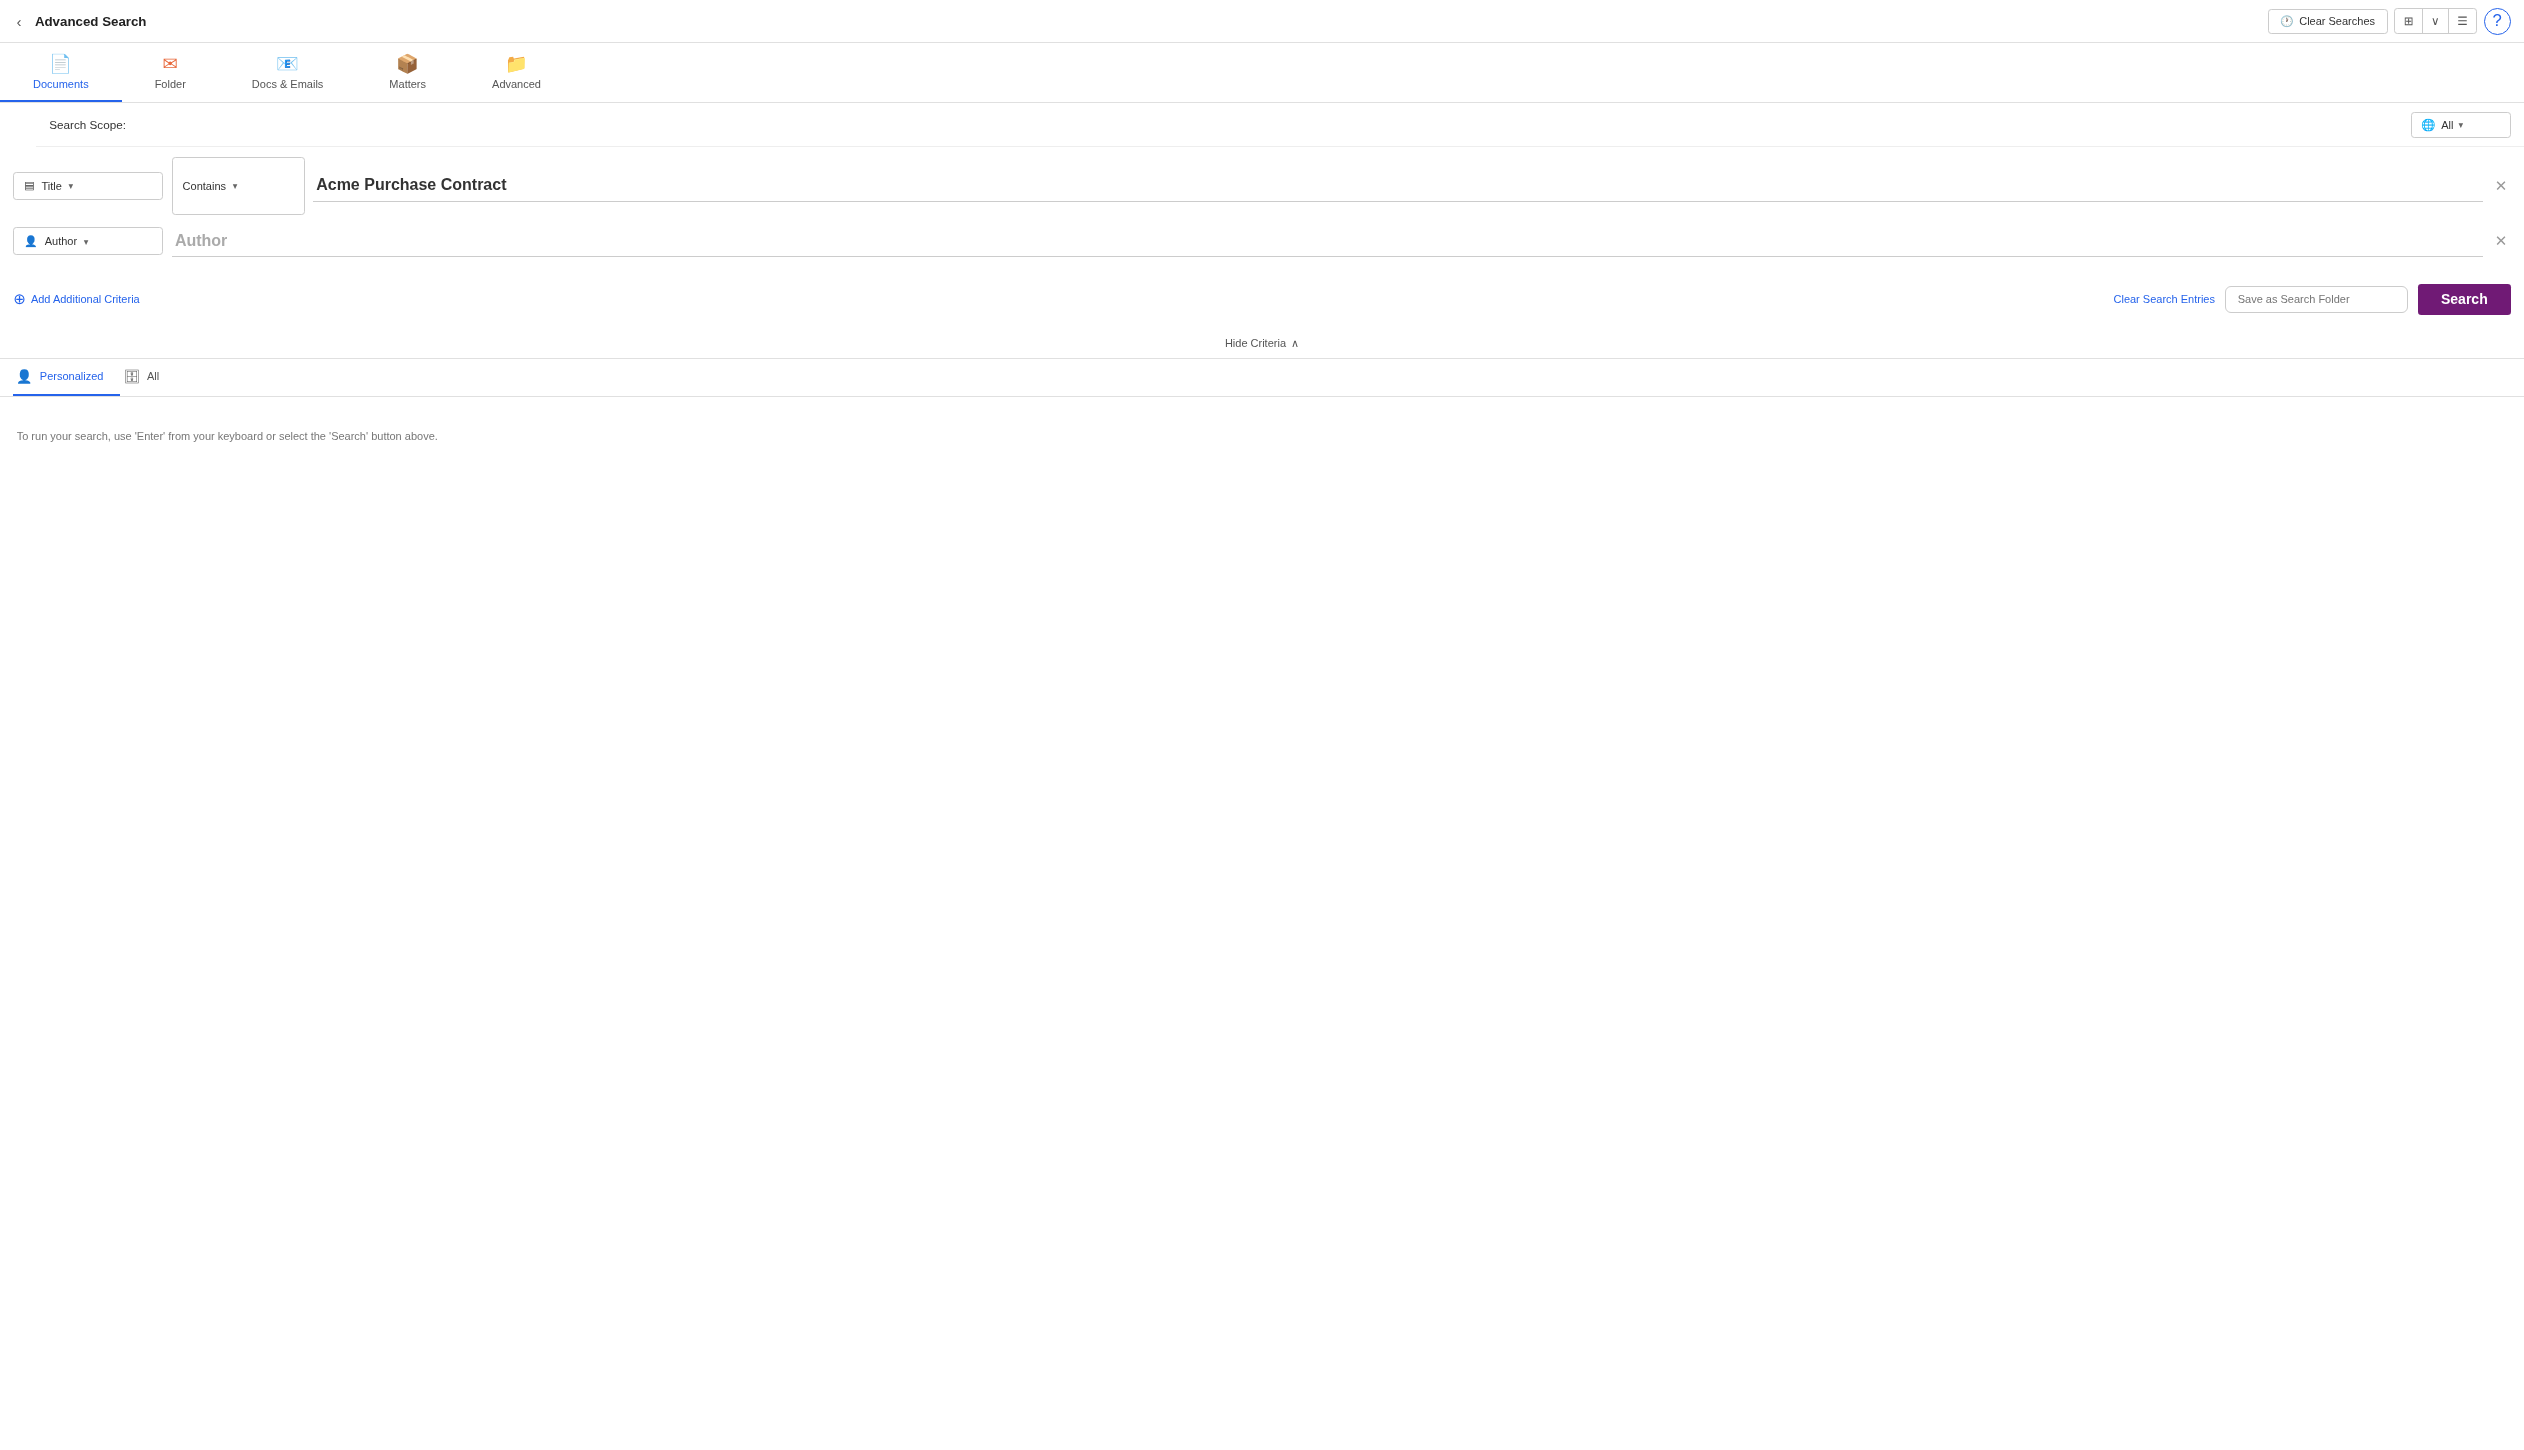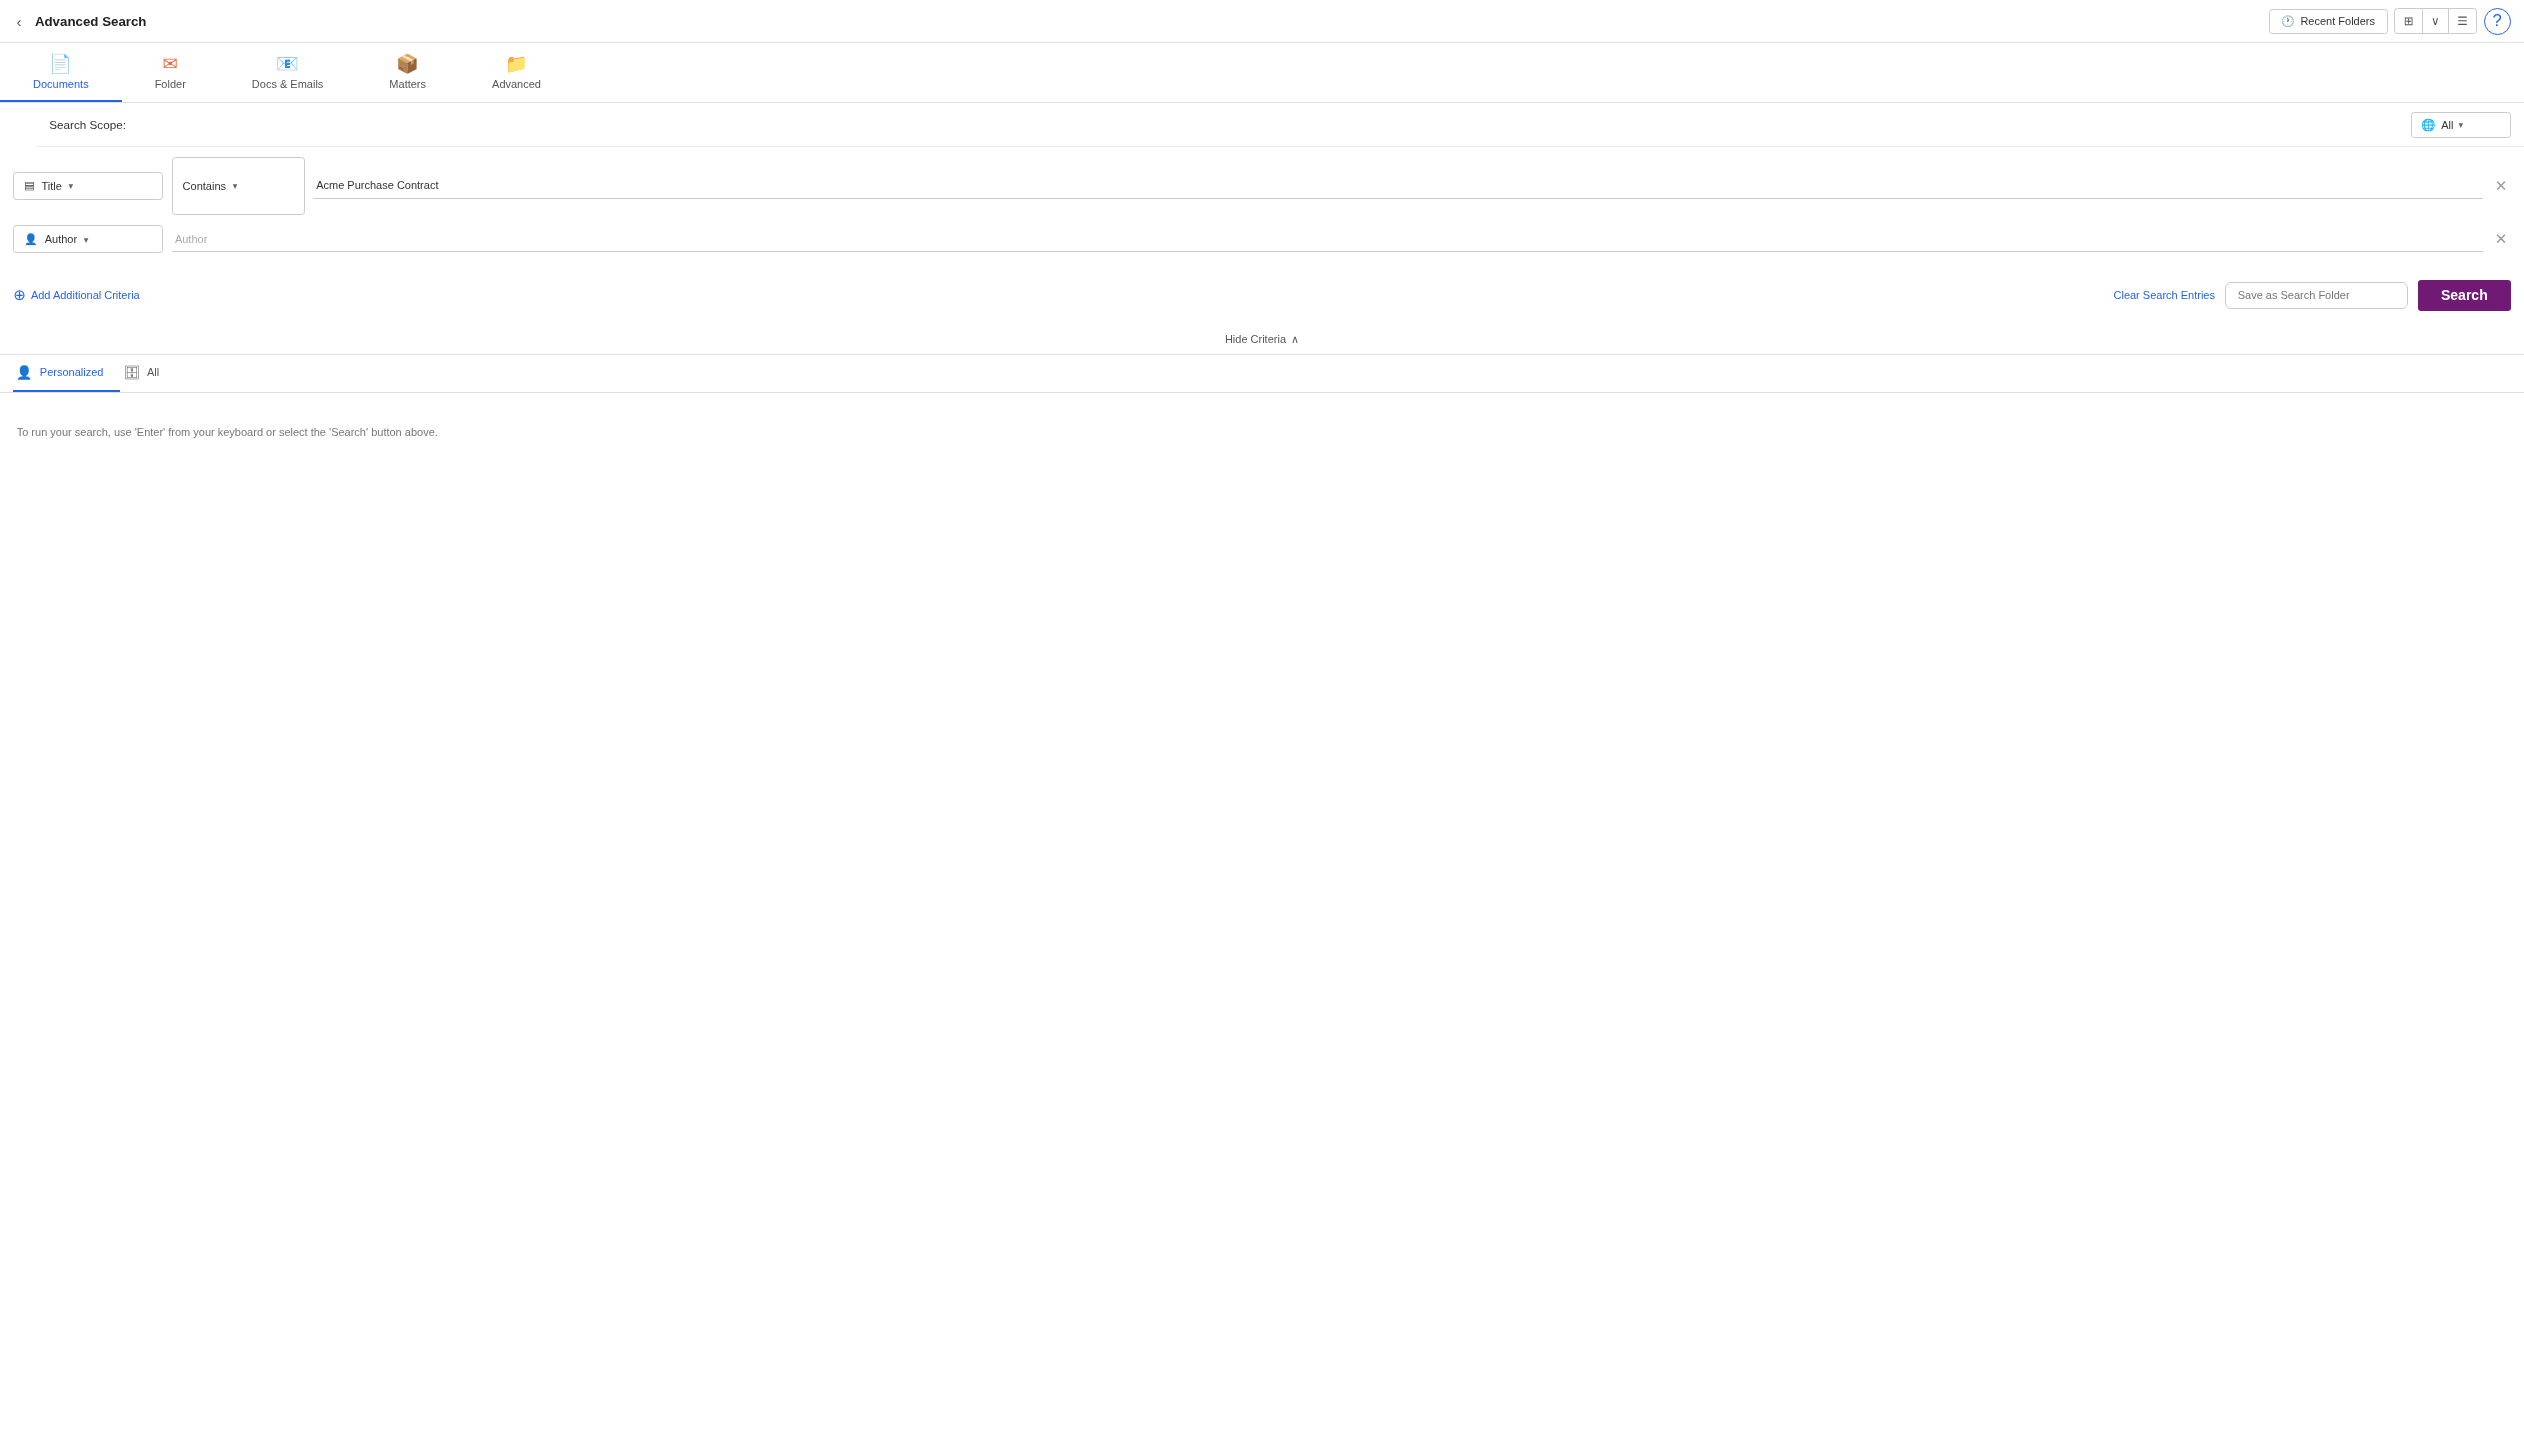--- a/index.html
+++ b/index.html
@@ -81,22 +81,23 @@
       color: #333;
     }
     .condition-dropdown {
       display: flex; align-items: center; gap: 6.7px;
       border: 0.8px solid #ccc; border-radius: 3.3px; padding: 22px 10px;
       background: #fff; cursor: pointer; font-size: 11px; min-width: 133px;
       color: #333;
     }
     .criteria-input {
       flex: 1; border: none; border-bottom: 0.8px solid #ccc;
-      padding: 6.7px 3.3px; font-size: 11px; color: #333; outline: none;
+      padding: 6.7px 3.3px; font-size: 16px; color: #333; outline: none;
       background: transparent;
+      font-weight: bold;
     }
     .criteria-input::placeholder { color: #aaa; }
     .remove-btn {
       background: none; border: none; cursor: pointer; color: #999; font-size: 15px; padding: 3.3px;
     }
 
     
     .actions-row {
       display: flex; align-items: center; padding: 6.7px 13.3px 13.3px 13.3px; gap: 10px;
     }
@@ -146,21 +147,21 @@
   </style>
 </head>
 <body>
 
 <div class="header">
   <button class="back-btn">‹</button>
   <span class="page-title">Advanced Search</span>
   <div class="header-actions">
     <button class="recent-searches-btn">
       <span>🕐</span>
-      <span>Recent Folders</span>
+      <span>Clear Searches</span>
     </button>
     <div class="view-toggle">
       <button class="view-toggle-btn">
         <span>⊞</span>
       </button>
       <button class="view-toggle-btn">
         <span>∨</span>
       </button>
       <button class="view-toggle-btn">
         <span>☰</span>

